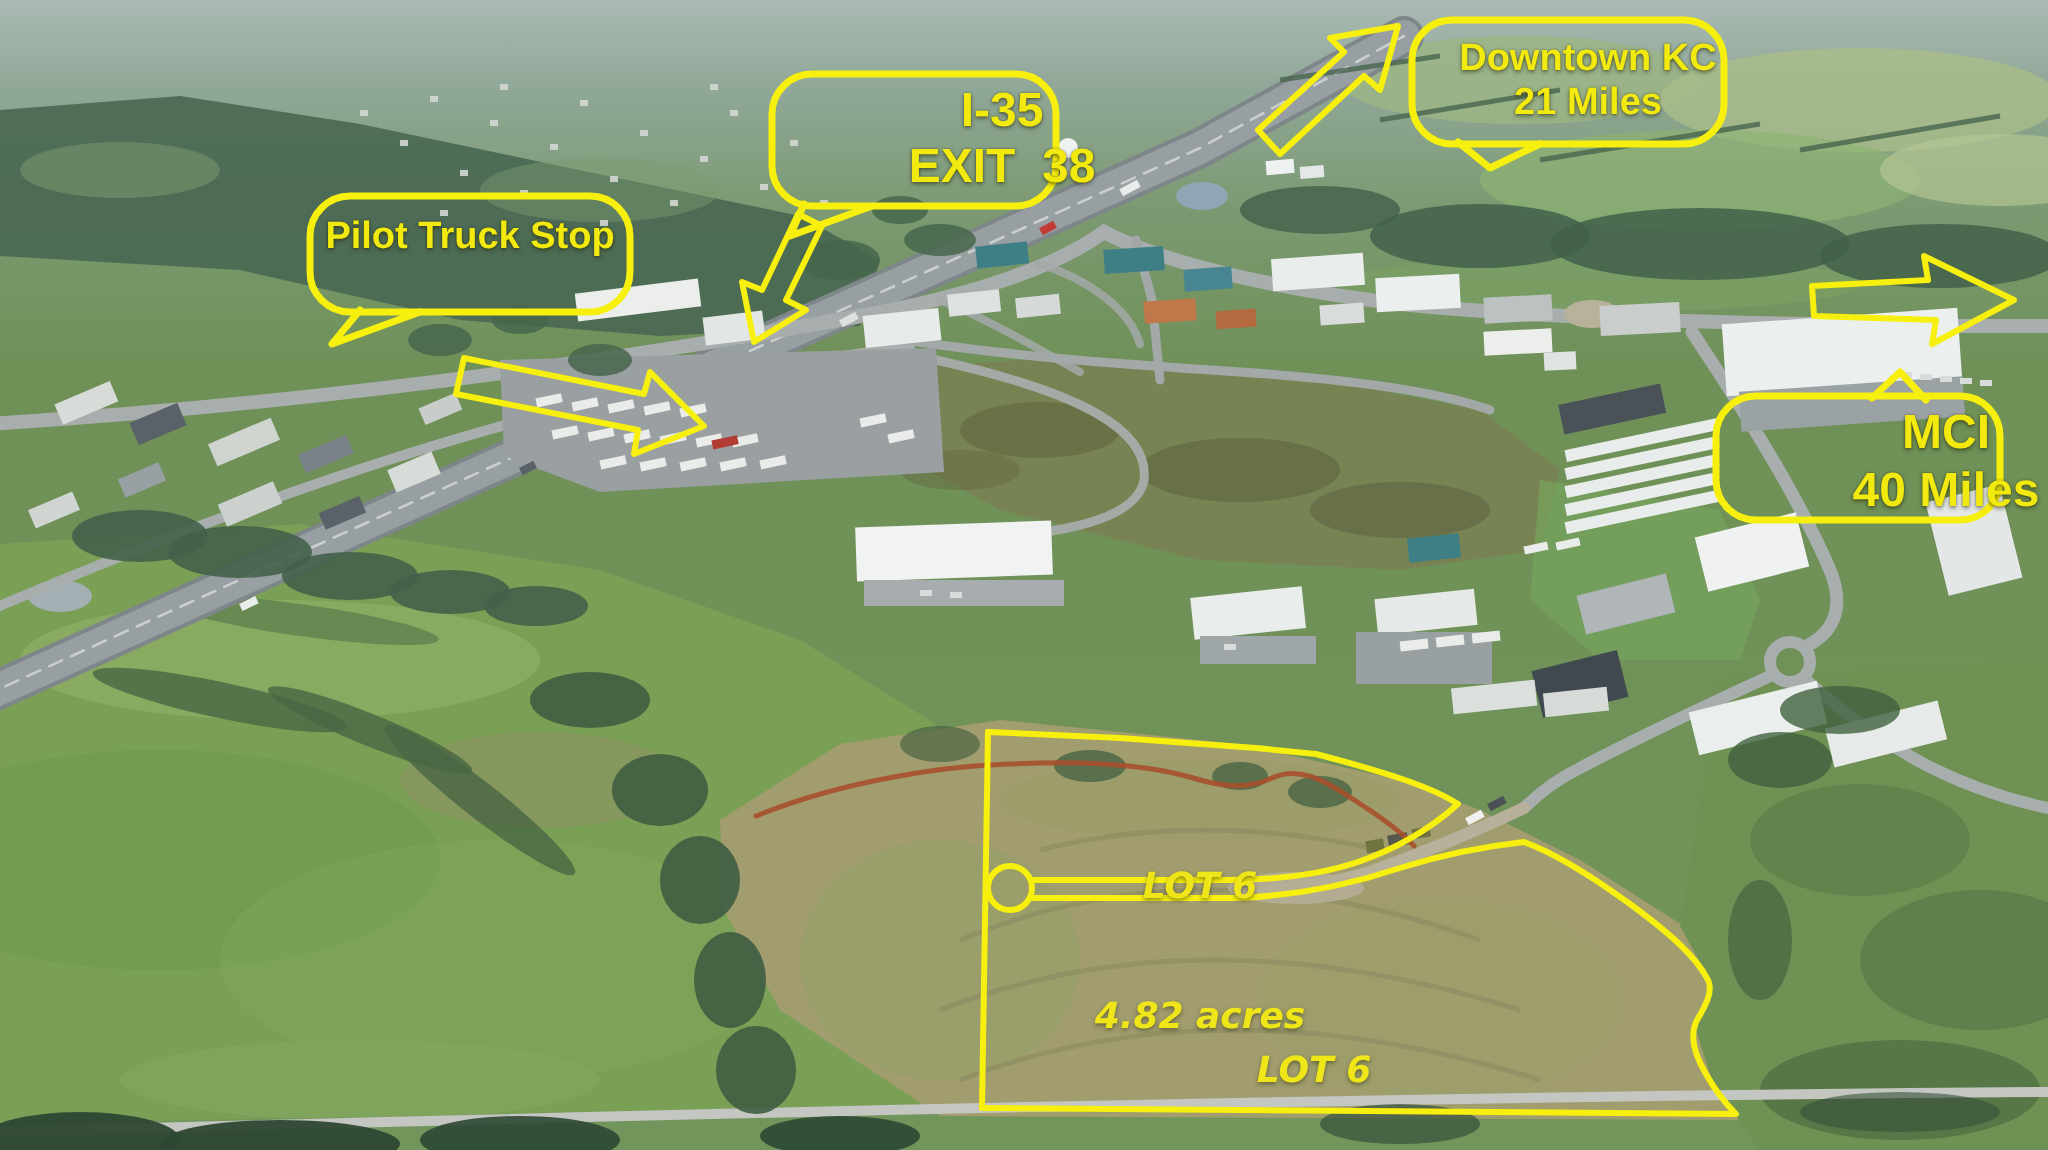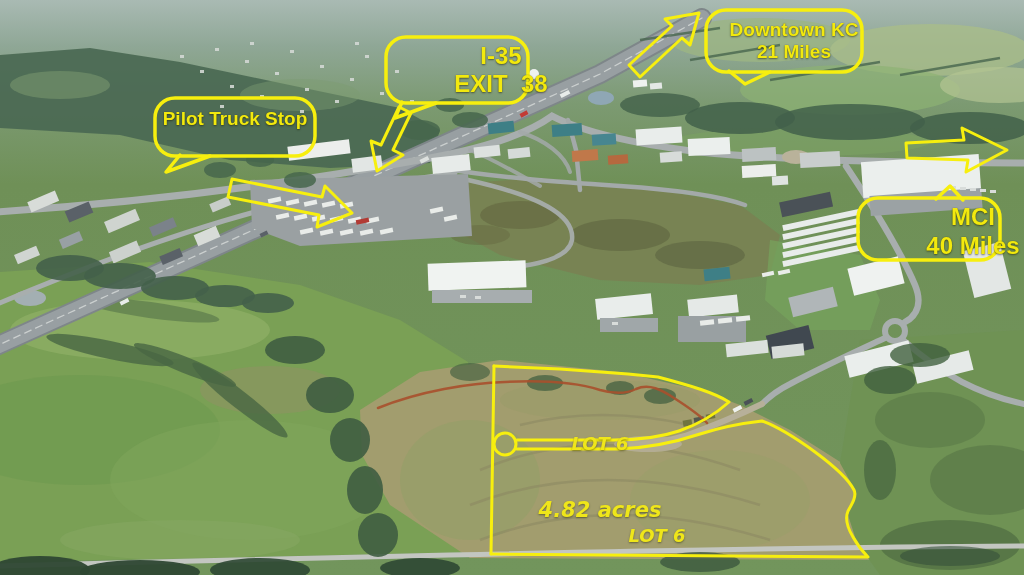--- a/index.html
+++ b/index.html
@@ -7,21 +7,21 @@
          font-family:"Liberation Sans",sans-serif;}
   .stage svg{position:absolute;left:0;top:0;}
   .callout-text{position:absolute;display:flex;flex-direction:column;align-items:center;
     justify-content:center;color:#f2e90e;font-weight:700;text-align:center;
     text-shadow:0 1px 2px rgba(35,35,0,.55), 0 0 1px rgba(0,0,0,.4);
     line-height:1.18;white-space:pre;pointer-events:none;}
   .fs19{font-size:19px;} .fs21{font-size:24px;padding-left:44px;}
   .lot-label{position:absolute;color:#efe61a;font-family:"DejaVu Sans",sans-serif;
     font-style:italic;font-weight:700;text-align:center;line-height:1.3;
     text-shadow:0 1px 2px rgba(40,40,0,.5);white-space:pre;pointer-events:none;}
-  .lot-label .l1{font-size:18px;} .lot-label .l2{font-size:21px;}
+  .lot-label .l1{font-size:18px;} .lot-label .l2{font-size:18px;}
 </style>
 </head>
 <body>
 
 <div class="stage">
 <svg width="1024" height="575" viewBox="0 0 1024 575">
   <defs>
     <linearGradient id="haze" x1="0" y1="0" x2="0" y2="1">
       <stop offset="0" stop-color="#a9bab3"></stop>
           <stop offset=".08" stop-color="#8fa796"></stop>

